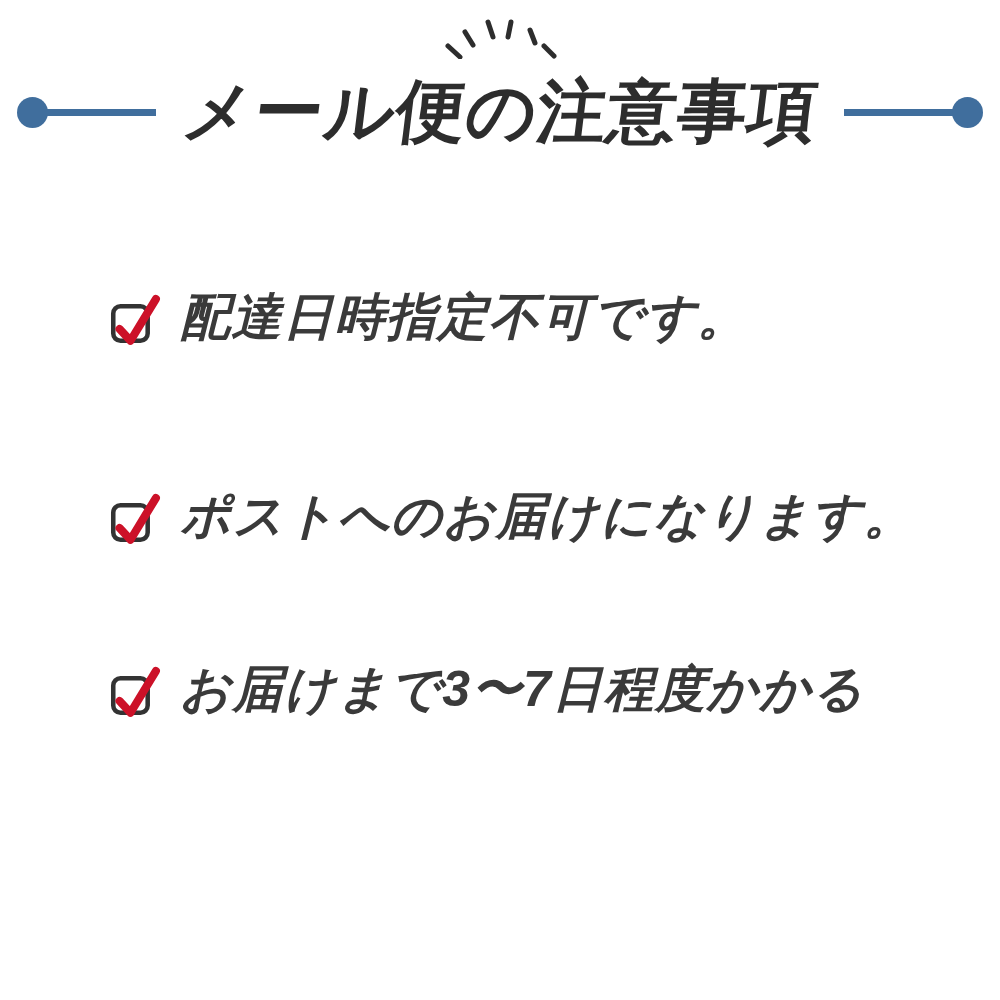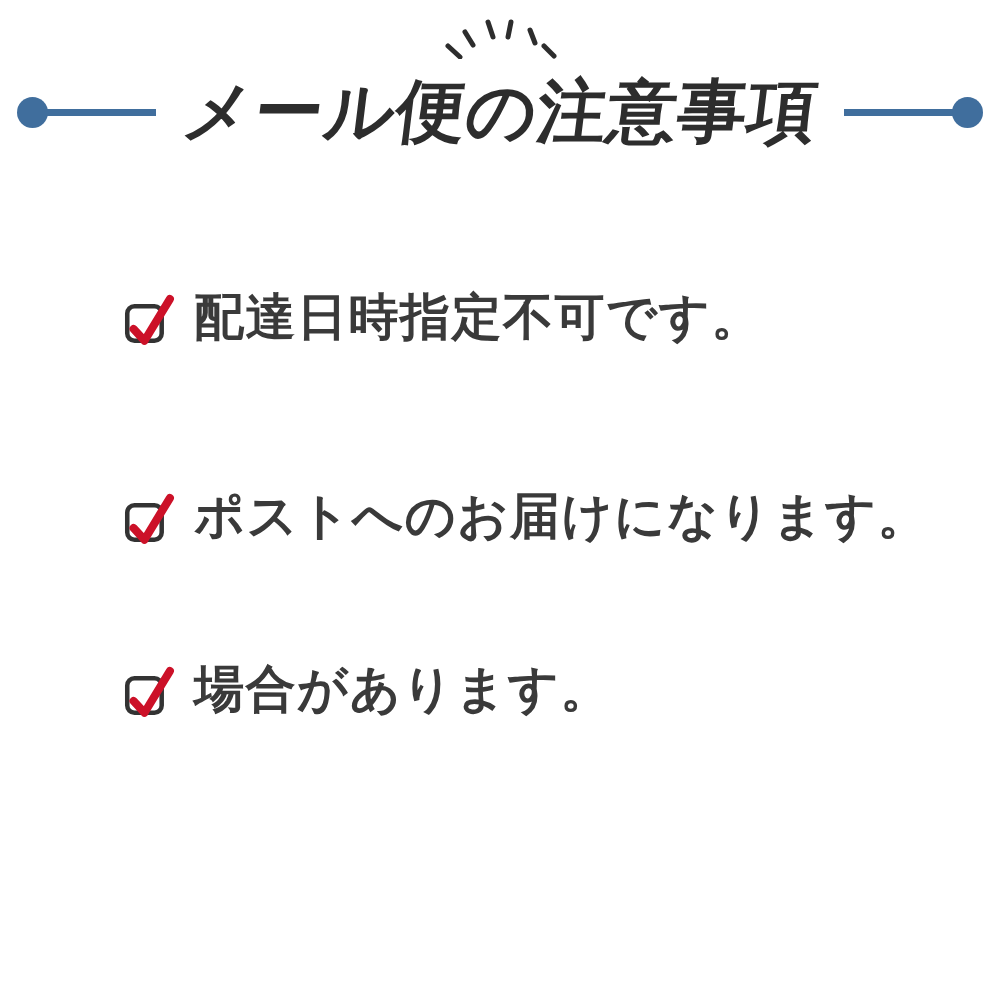--- a/index.html
+++ b/index.html
@@ -64,23 +64,24 @@
   }
 
   
   .checklist {
     list-style: none;
     margin: 0;
     padding: 0;
   }
   .check-item {
     position: absolute;
-    left: 120px;
+    left: 106px;
     display: flex;
     align-items: flex-end;
+    font-style: italic;
   }
   .check-item.pos-0 { top: 288px; }
   .check-item.pos-1 { top: 475px; margin-top: 12px; }
   .check-item.pos-2 { top: 660px; }
 
   .checkbox-icon {
     flex: 0 0 auto;
     width: 58px;
     height: 58px;
     margin-top: 2px;
@@ -153,18 +154,18 @@
         <div>ポストへのお届けになります。</div>
       </div>
     </li>
 
     <li class="check-item pos-2">
       <svg class="checkbox-icon" viewBox="0 0 64 64" aria-hidden="true">
         <rect class="box" x="8" y="18" width="38" height="38" rx="8"></rect>
         <polyline class="tick" points="15,43 27,56 55,10"></polyline>
       </svg>
       <div class="item-text">
-        <div>場合があります。</div>
+        <div>お届けまで3〜7日程度かかる</div>
       </div>
     </li>
 
   </ul>
 </div>
 
 </body></html>

